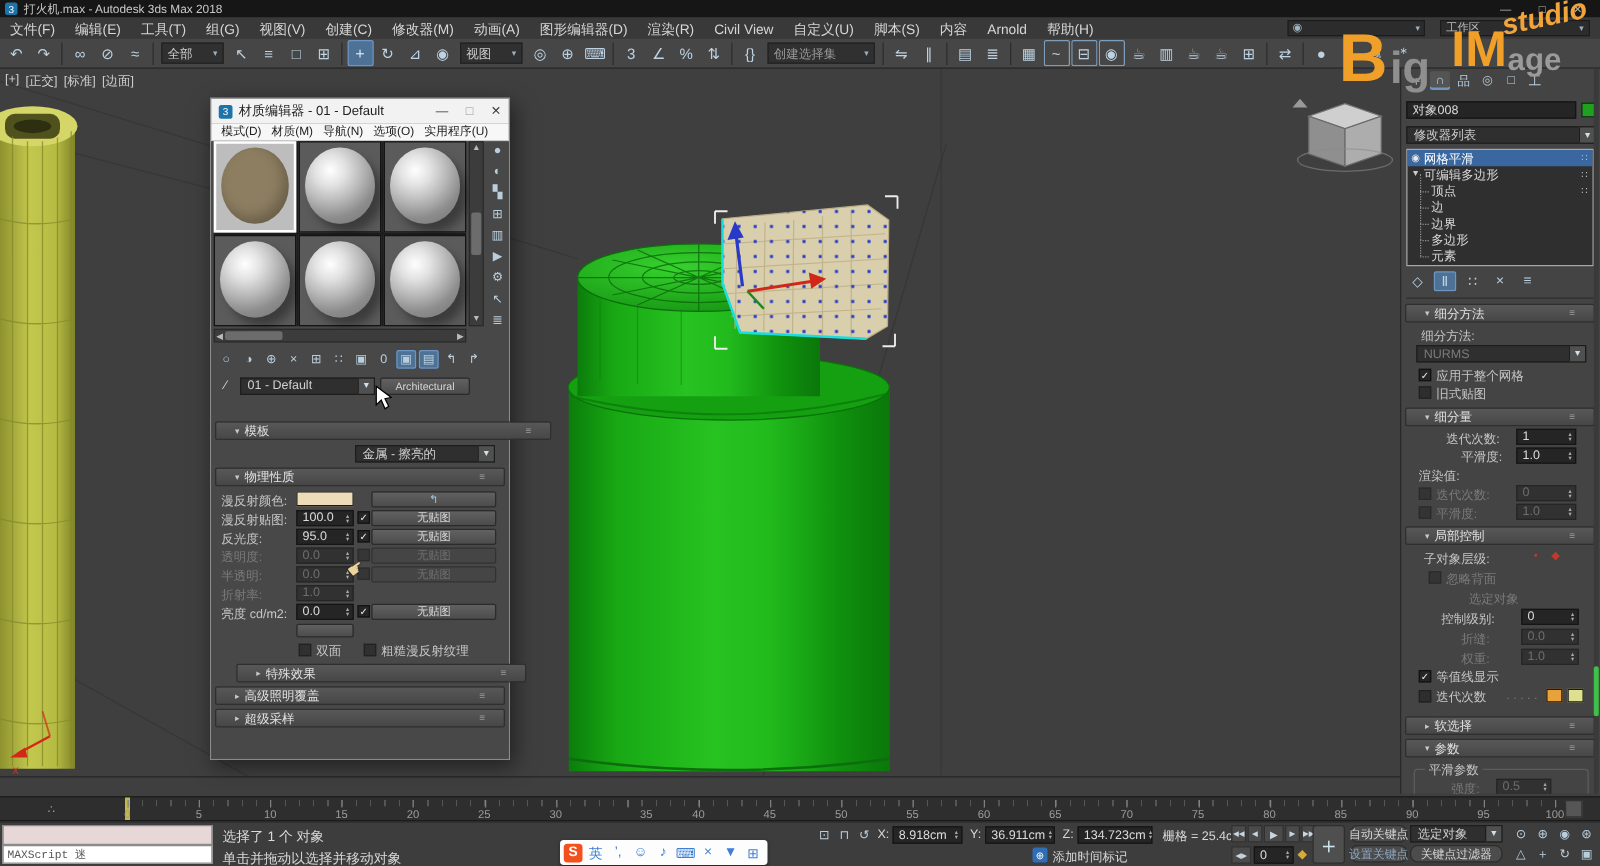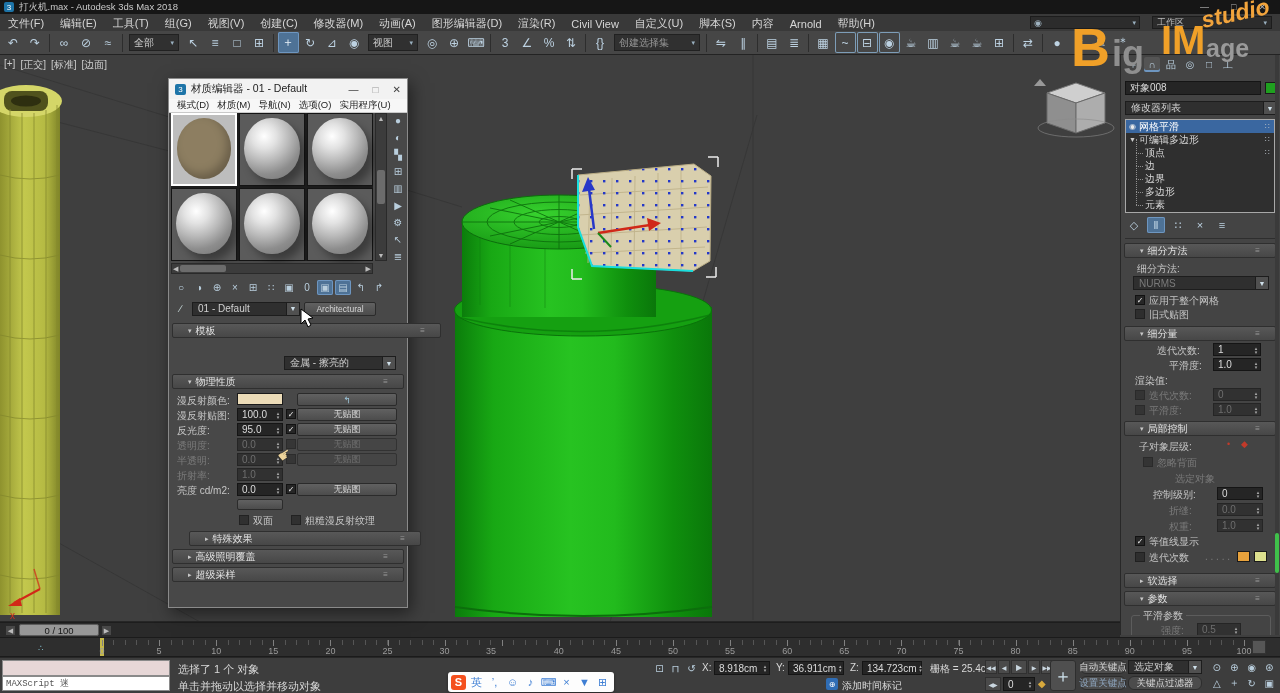--- a/index.html
+++ b/index.html
@@ -419,21 +419,21 @@
         </div>
       <div id="mat-namerow">
         <span class="eyedrop">∕</span>
         <span class="ddl" style="position:relative;width:108px;height:14px">
           <span>01 - Default</span>
           <span class="caret2">▼</span>
         </span>
         <span class="mapb" style="position:relative;width:72px;height:14px;font-size:8.5px">Architectural</span>
       </div>
 
-      <div class="rh" style="left:3px;top:210px;width:269px">
+      <div class="rh" style="left:3px;top:224px;width:269px">
         <span class="ar">▾</span>
         <span>模板</span>
           <span class="plus">≡</span>
       </div>
       <div class="ddl" style="left:115px;top:243px;width:112px">
         <span>金属 - 擦亮的</span>
         <span class="caret2">▼</span>
       </div>
 
       <div class="rh" style="left:3px;top:261px;width:232px">
@@ -670,25 +670,20 @@
     <span class="lb dimt" style="left:40px;top:569px">强度:</span>
     <span class="nf dim" style="left:76px;top:568px;width:44px">
         <span class="v">0.5</span>
         <span class="sp">▴<br>▾</span>
       </span>
     <div id="cp-scroll">
         <span class="gthumb"></span>
       </div>
   </div>
 
-  <div id="trackslider" class="abs">
-    <span class="tsbtn" style="left:5px">◀</span>
-    <span id="ts-thumb">0 / 100</span>
-    <span class="tsbtn" style="left:101px">▶</span>
-  </div>
 
   <div id="ruler" class="abs">
     <span id="tbmode">∴</span>
     <div id="ruler-minor"></div>
     <div id="ruler-marker"></div>
     <div id="ruler-ticks" style="position:absolute;left:0;top:0;width:100%;height:100%">
         <div class="tick" style="left: 102px;"></div>
         <div class="tlabel" style="left: 102px;">0</div>
         <div class="tick" style="left: 159.1px;"></div>
         <div class="tlabel" style="left: 159.1px;">5</div>
@@ -696,21 +691,21 @@
         <div class="tlabel" style="left: 216.2px;">10</div>
         <div class="tick" style="left: 273.3px;"></div>
         <div class="tlabel" style="left: 273.3px;">15</div>
         <div class="tick" style="left: 330.4px;"></div>
         <div class="tlabel" style="left: 330.4px;">20</div>
         <div class="tick" style="left: 387.5px;"></div>
         <div class="tlabel" style="left: 387.5px;">25</div>
         <div class="tick" style="left: 444.6px;"></div>
         <div class="tlabel" style="left: 444.6px;">30</div>
         <div class="tick" style="left: 501.7px;"></div>
-        <div class="tlabel" style="left: 491px;">35</div>
+        <div class="tlabel" style="left: 517px;">35</div>
         <div class="tick" style="left: 558.8px;"></div>
         <div class="tlabel" style="left: 558.8px;">40</div>
         <div class="tick" style="left: 615.9px;"></div>
         <div class="tlabel" style="left: 615.9px;">45</div>
         <div class="tick" style="left: 673px;"></div>
         <div class="tlabel" style="left: 673px;">50</div>
         <div class="tick" style="left: 730.1px;"></div>
         <div class="tlabel" style="left: 730.1px;">55</div>
         <div class="tick" style="left: 787.2px;"></div>
         <div class="tlabel" style="left: 787.2px;">60</div>

